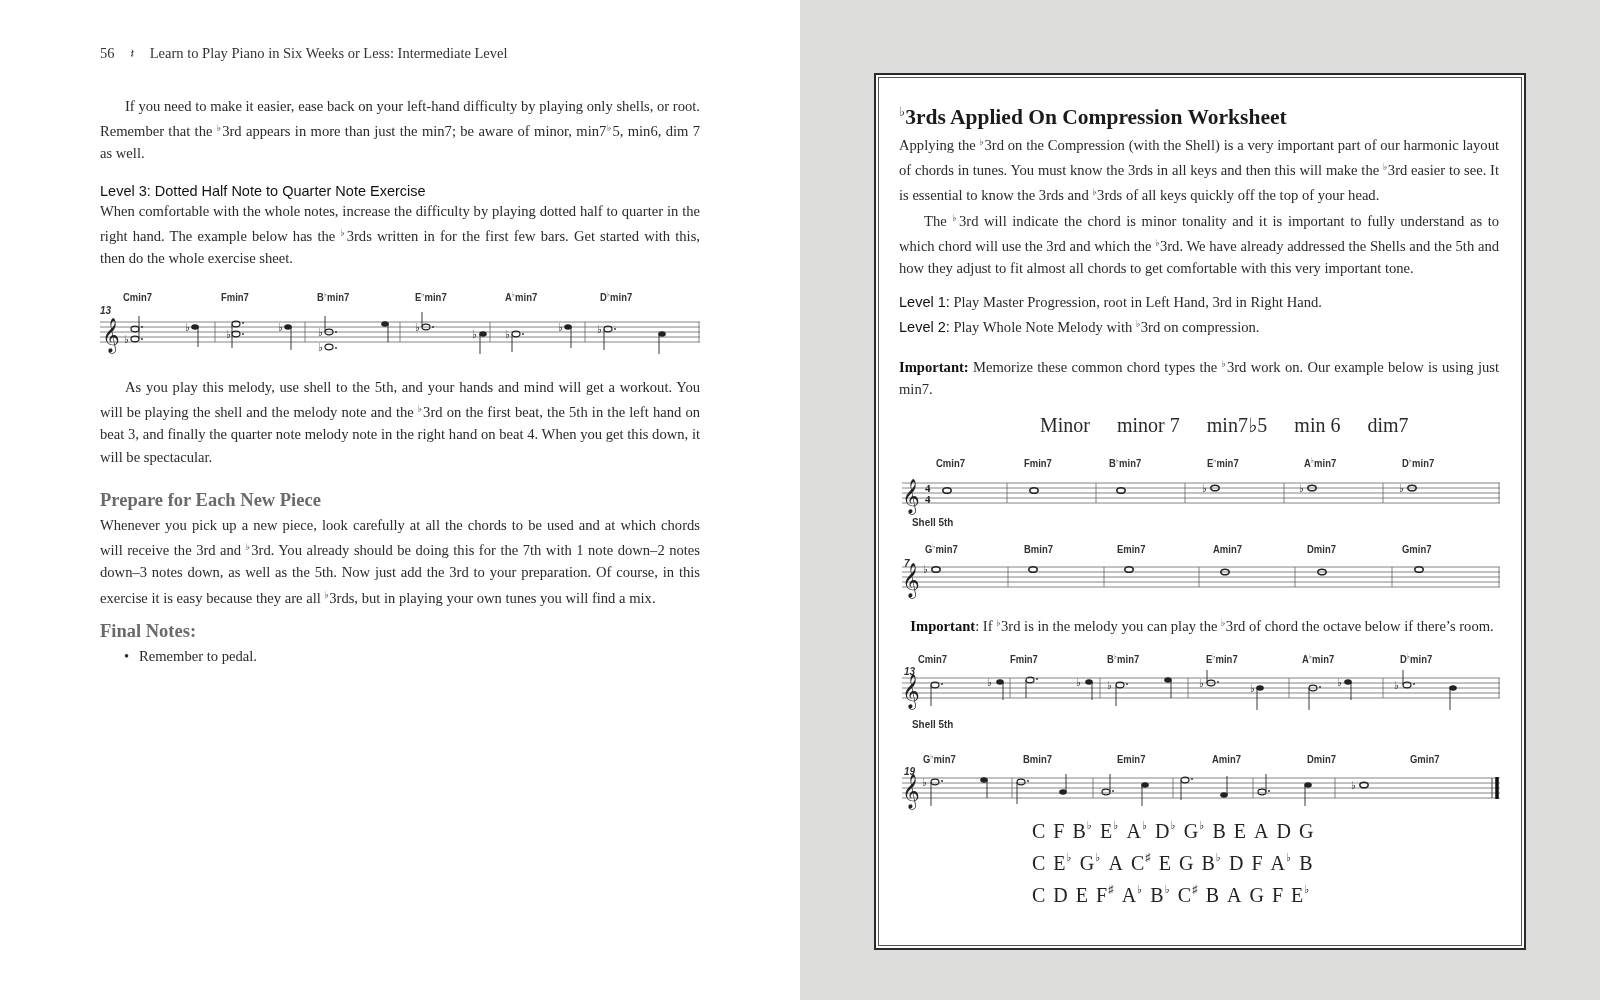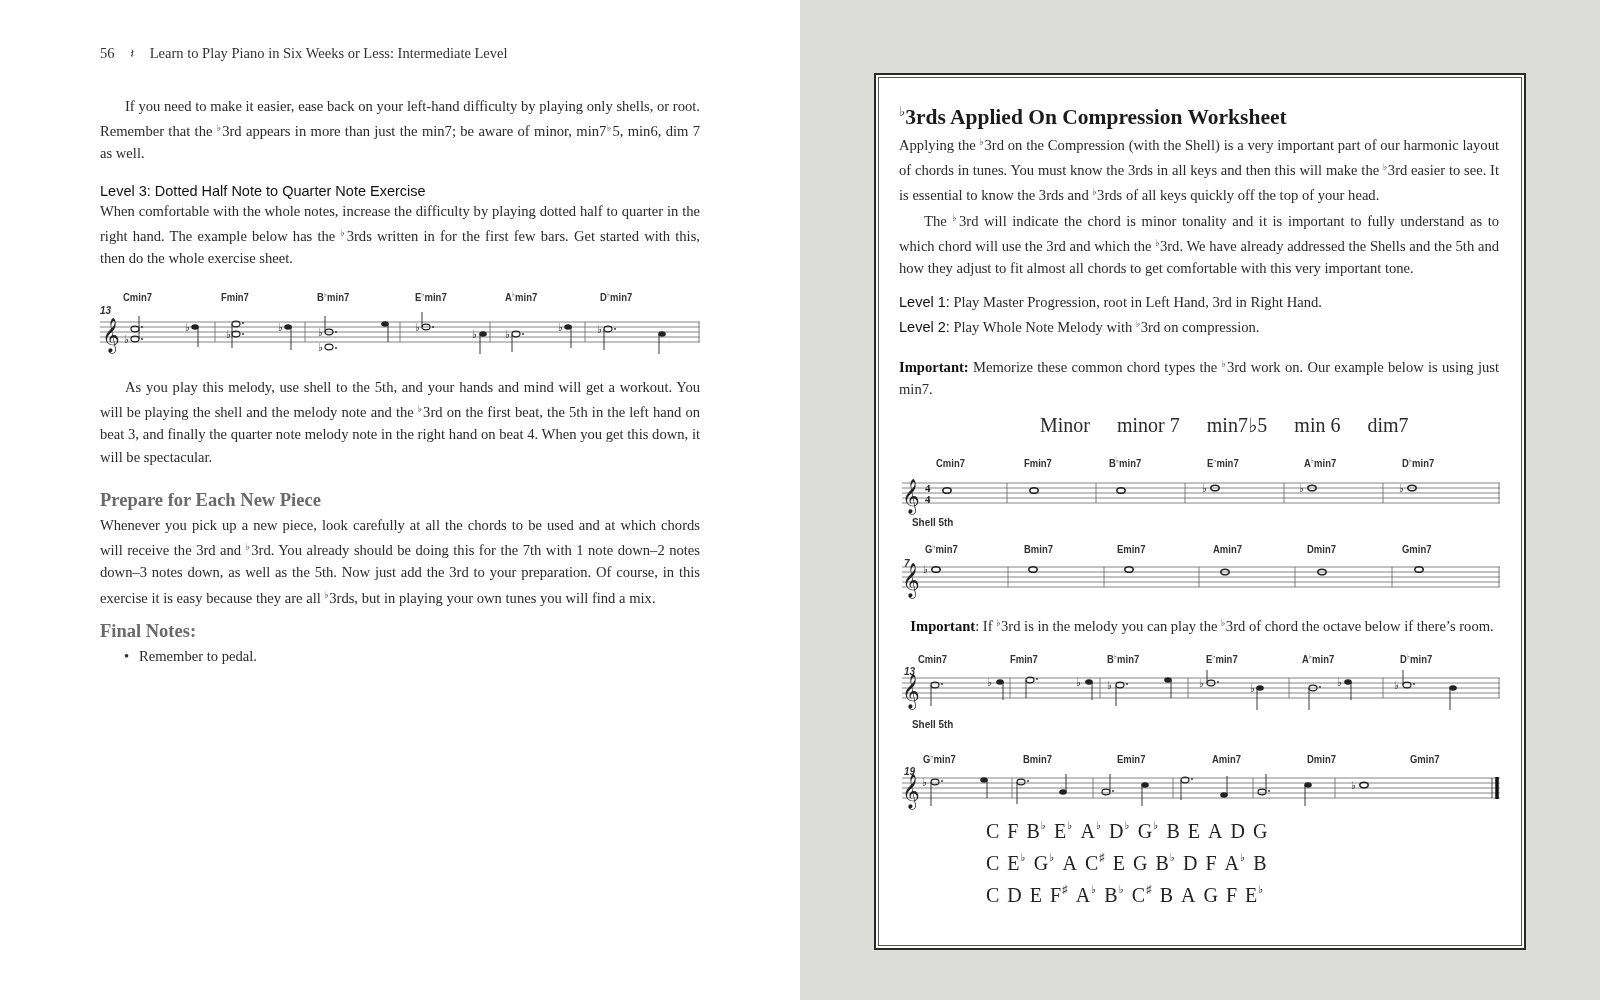--- a/index.html
+++ b/index.html
@@ -40,21 +40,21 @@
   .rcol { position: absolute; left: 899px; width: 600px; }
   h1.ws-title { font-size: 21.5px; font-weight: bold; color: #1b1b1b; }
   h1.ws-title .tfl { font-size: 13px; vertical-align: 8px; font-weight: normal; }
   .lvl-line { font-size: 14.6px; line-height: 22px; color: #2a2a2a; }
   .lvl-line .lbl { font-family: "Liberation Sans", "DejaVu Sans", sans-serif; font-size: 14.5px; color: #111; }
   .bold-lbl { font-weight: bold; color: #111; }
 
   .chord-types { position: absolute; left: 1040px; top: 413px; font-size: 20px; color: #2a2a2a; white-space: nowrap; }
   .chord-types span { display: inline-block; margin-right: 27px; }
 
-  .keys { position: absolute; left: 986px; font-size: 20px; letter-spacing: 1px; color: #222; white-space: nowrap; text-align: center; }
+  .keys { position: absolute; left: 1032px; font-size: 20px; letter-spacing: 1px; color: #222; white-space: nowrap; text-align: center; }
   .keys .k { display: inline-block; margin-right: 7px; }
   .keys .acc { font-size: 11px; vertical-align: 9px; margin-left: 0px; }
 </style>
 </head>
 <body>
 
 <div class="left-page">
   <div class="running-head">
     <span class="pg">56</span>
     <span class="orn">𝄽</span>

